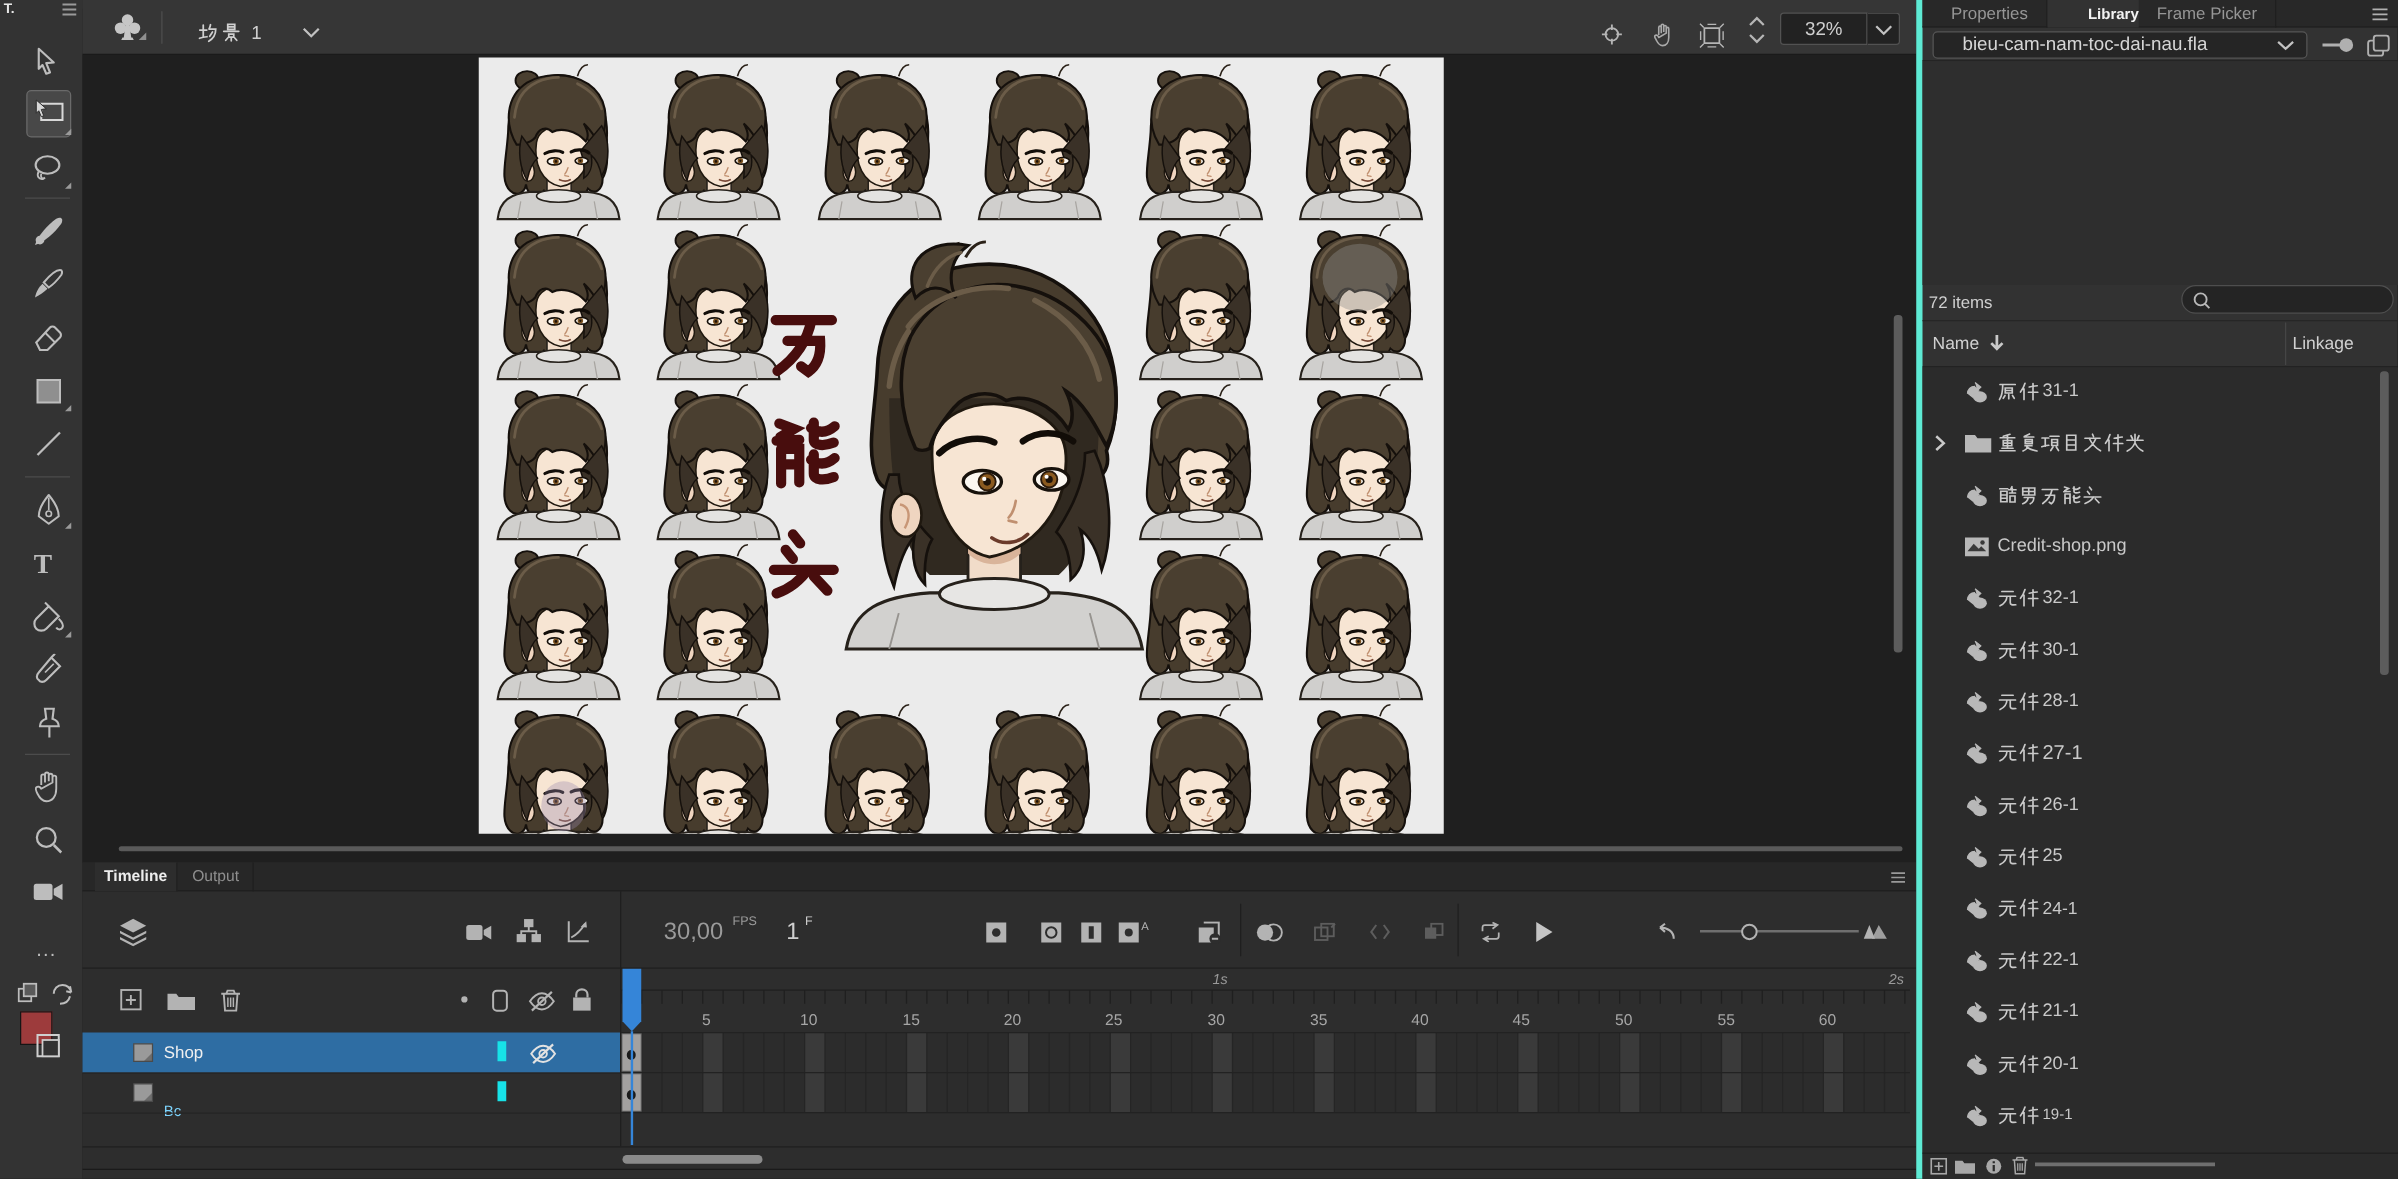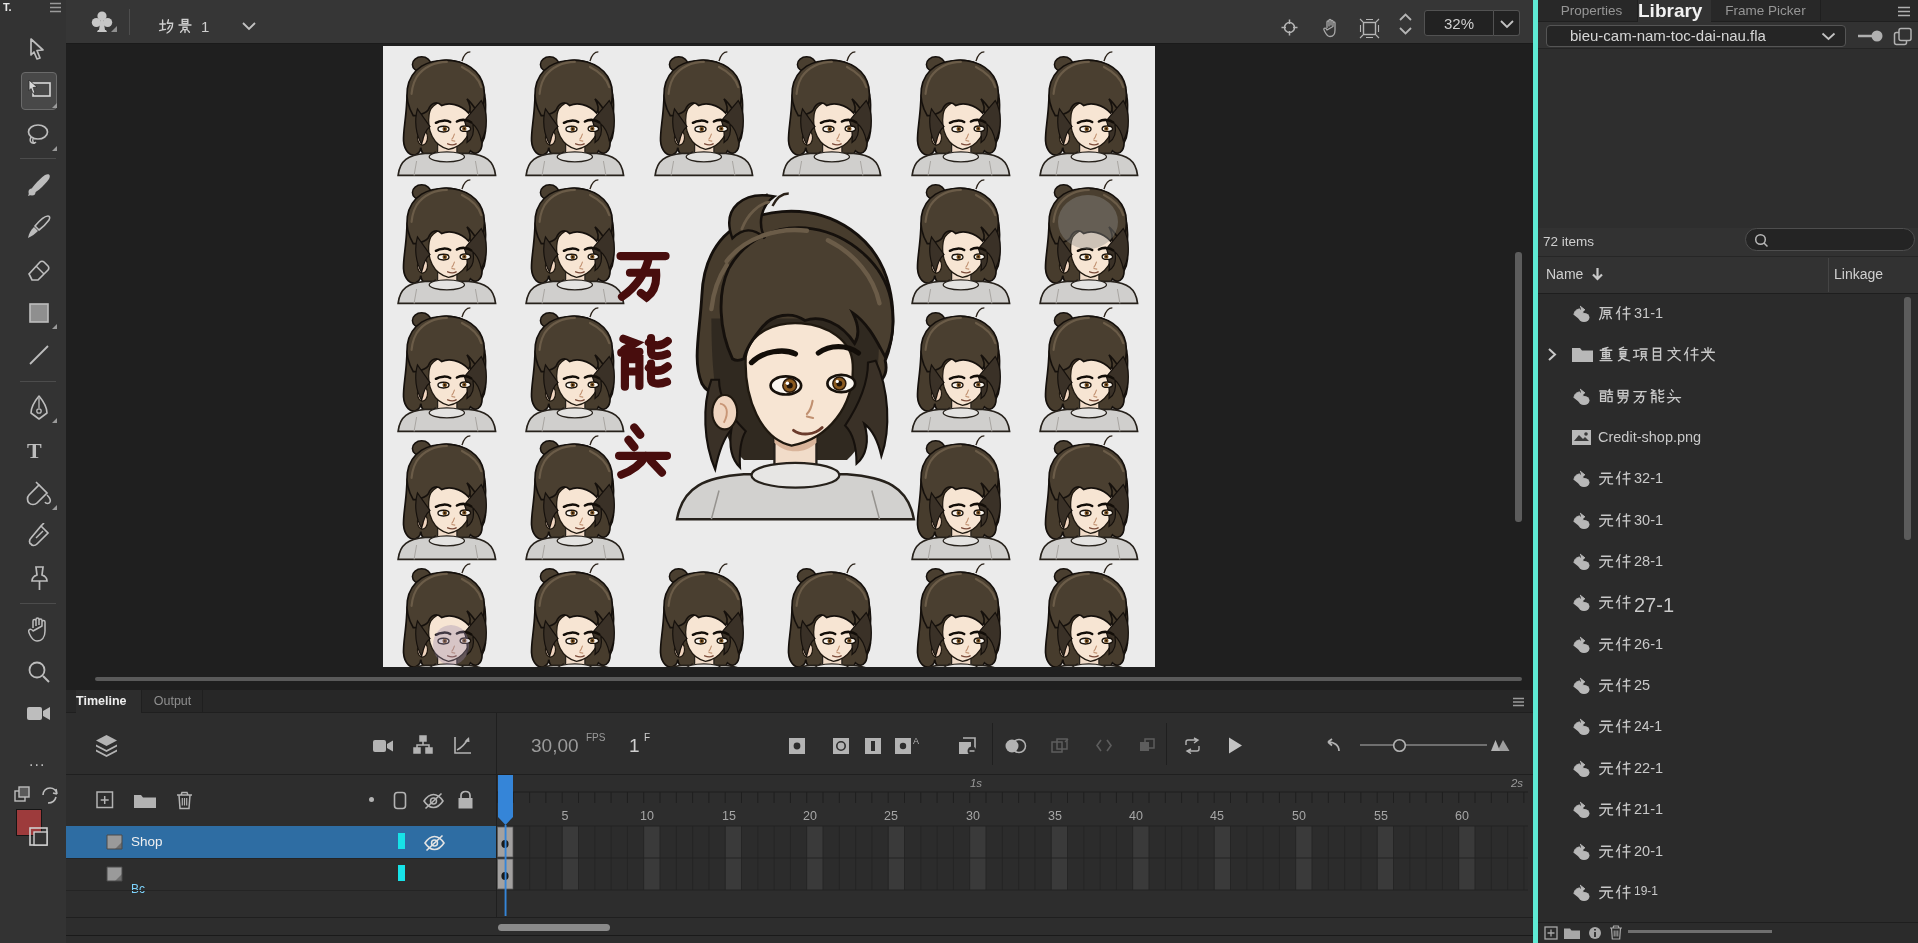--- a/index.html
+++ b/index.html
@@ -282,21 +282,21 @@
 <use href="#g_wan" stroke="#480d0d" stroke-width="2.25" transform="translate(231,197) scale(3.63)"></use>
 <use href="#g_neng" stroke="#480d0d" stroke-width="2.25" transform="translate(231,287) scale(3.63)"></use>
 <use href="#g_tou" stroke="#480d0d" stroke-width="2.25" transform="translate(231,375) scale(3.63)"></use>
 <ellipse cx="705" cy="176" rx="30" ry="27" fill="#8f8f8b" opacity="0.4"></ellipse>
         <ellipse cx="68" cy="599" rx="18" ry="20" fill="#9a8ab0" opacity="0.35"></ellipse>
       </svg>
     </div>
   </div>
 <div class="abs" id="timeline">
 <div class="abs" style="left:0;top:0;width:1467px;height:23px;background:#272727;border-bottom:1px solid #1f1f1f"></div>
-<div class="abs" style="left:10px;top:0;width:66px;height:23px;background:#2d2d2d;border-right:1px solid #1f1f1f;color:#ededed;font-size:12.5px;font-weight:bold;text-align:left;line-height:23px">Timeline</div>
+<div class="abs" style="left:10px;top:0;width:66px;height:23px;background:#2d2d2d;border-right:1px solid #1f1f1f;color:#ededed;font-size:12.5px;font-weight:bold;text-align:center;line-height:23px">Timeline</div>
 <div class="abs" style="left:77px;top:0;width:60px;height:23px;border-right:1px solid #1f1f1f;color:#8f8f8f;font-size:12.5px;text-align:center;line-height:23px">Output</div>
 <svg class="abs" style="left:1446px;top:7px" width="13" height="10">
       <path d="M1,1.5 H12 M1,5 H12 M1,8.5 H12" stroke="#9a9a9a" stroke-width="1.3"></path>
     </svg>
 <svg class="abs" style="left:28px;top:43px" width="25" height="25">
       <g fill="#b3b3b3">
         <path d="M12.5,2 L23,7.5 L12.5,13 L2,7.5 Z"></path>
         <path d="M2,11.5 L12.5,17 L23,11.5 L23,13.5 L12.5,19 L2,13.5 Z"></path>
         <path d="M2,16.5 L12.5,22 L23,16.5 L23,18.5 L12.5,24 L2,18.5 Z"></path>
       </g>
@@ -468,21 +468,21 @@
       <path d="M1,1 H16 V43 L8.5,51 L1,43 Z" fill="#3585d8"></path>
       <rect x="7.6" y="51" width="1.9" height="91" fill="#3585d8"></rect>
     </svg>
 <div class="abs" style="left:0;top:227px;width:1467px;height:1px;background:#1f1f1f"></div>
 <div class="abs" style="left:432px;top:234px;width:112px;height:7px;border-radius:4px;background:#8a8a8a"></div>
 <div class="abs" style="left:0;top:245px;width:1467px;height:1px;background:#1a1a1a"></div>
 </div>
 <div class="abs" id="rightpanel">
 <div class="abs" style="left:0;top:0;width:385px;height:22px;background:#282828;border-bottom:1px solid #1f1f1f"></div>
 <div class="abs" style="left:8px;top:0;width:92px;height:22px;color:#969696;font-size:13.5px;text-align:center;line-height:22px;border-right:1px solid #1f1f1f">Properties</div>
-<div class="abs" style="left:100px;top:0;width:73px;height:22px;background:#323232;color:#f2f2f2;font-size:19px;font-weight:bold;text-align:left;line-height:22px">Library</div>
+<div class="abs" style="left:100px;top:0;width:73px;height:22px;background:#323232;color:#f2f2f2;font-size:12px;font-weight:bold;text-align:right;line-height:22px">Library</div>
 <div class="abs" style="left:173px;top:0;width:110px;height:22px;color:#969696;font-size:13.5px;text-align:center;line-height:22px;border-right:1px solid #1f1f1f">Frame Picker</div>
 <svg class="abs" style="left:359px;top:6px" width="14" height="11">
       <path d="M1,1.5 H13 M1,5.5 H13 M1,9.5 H13" stroke="#b0b0b0" stroke-width="1.5"></path>
     </svg>
 <div class="abs" style="left:8px;top:25px;width:300px;height:22px;background:#252525;border:1px solid #555;border-radius:4px;color:#d6d6d6;font-size:15px;line-height:20px;padding-left:23px">bieu-cam-nam-toc-dai-nau.fla</div>
 <svg class="abs" style="left:283px;top:32px" width="15" height="9">
       <path d="M1.5,1.5 L7.5,7 L13.5,1.5" fill="none" stroke="#c2c2c2" stroke-width="1.8"></path>
     </svg>
 <svg class="abs" style="left:319px;top:29px" width="28" height="14">
       <path d="M1,7 H16" stroke="#b0b0b0" stroke-width="2.5"></path>
@@ -585,21 +585,21 @@
       <div class="abs" style="left:96px;top:553px;color:#c9c9c9;font-size:14.5px">28-1</div>
       <svg class="abs" style="left:33px;top:594px" width="22" height="18">
         <path d="M9,1 L14,5 L11,8 Z M3,10 C3,6.5 5.5,4 9,4 L13,8 C10,9 8,11 8,14 Z" fill="#b8b8b8"></path>
         <ellipse cx="13" cy="12.5" rx="5.5" ry="4.5" fill="#b8b8b8"></ellipse>
         <path d="M9,1 L14,5 M3,10 C3,6.5 5.5,4 9,4" stroke="#b8b8b8" fill="none"></path>
       </svg>
       <svg class="abs" style="left:60px;top:594px" width="36" height="17">
         <use href="#g_yuan2" stroke="#c9c9c9" stroke-width="1.35" transform="translate(0,0)"></use>
         <use href="#g_jian" stroke="#c9c9c9" stroke-width="1.35" transform="translate(17,0)"></use>
       </svg>
-      <div class="abs" style="left:96px;top:594px;color:#c9c9c9;font-size:20px">27-1</div>
+      <div class="abs" style="left:96px;top:594px;color:#c9c9c9;font-size:16px">27-1</div>
       <svg class="abs" style="left:33px;top:636px" width="22" height="18">
         <path d="M9,1 L14,5 L11,8 Z M3,10 C3,6.5 5.5,4 9,4 L13,8 C10,9 8,11 8,14 Z" fill="#b8b8b8"></path>
         <ellipse cx="13" cy="12.5" rx="5.5" ry="4.5" fill="#b8b8b8"></ellipse>
         <path d="M9,1 L14,5 M3,10 C3,6.5 5.5,4 9,4" stroke="#b8b8b8" fill="none"></path>
       </svg>
       <svg class="abs" style="left:60px;top:636px" width="36" height="17">
         <use href="#g_yuan2" stroke="#c9c9c9" stroke-width="1.35" transform="translate(0,0)"></use>
         <use href="#g_jian" stroke="#c9c9c9" stroke-width="1.35" transform="translate(17,0)"></use>
       </svg>
       <div class="abs" style="left:96px;top:636px;color:#c9c9c9;font-size:14.5px">26-1</div>

